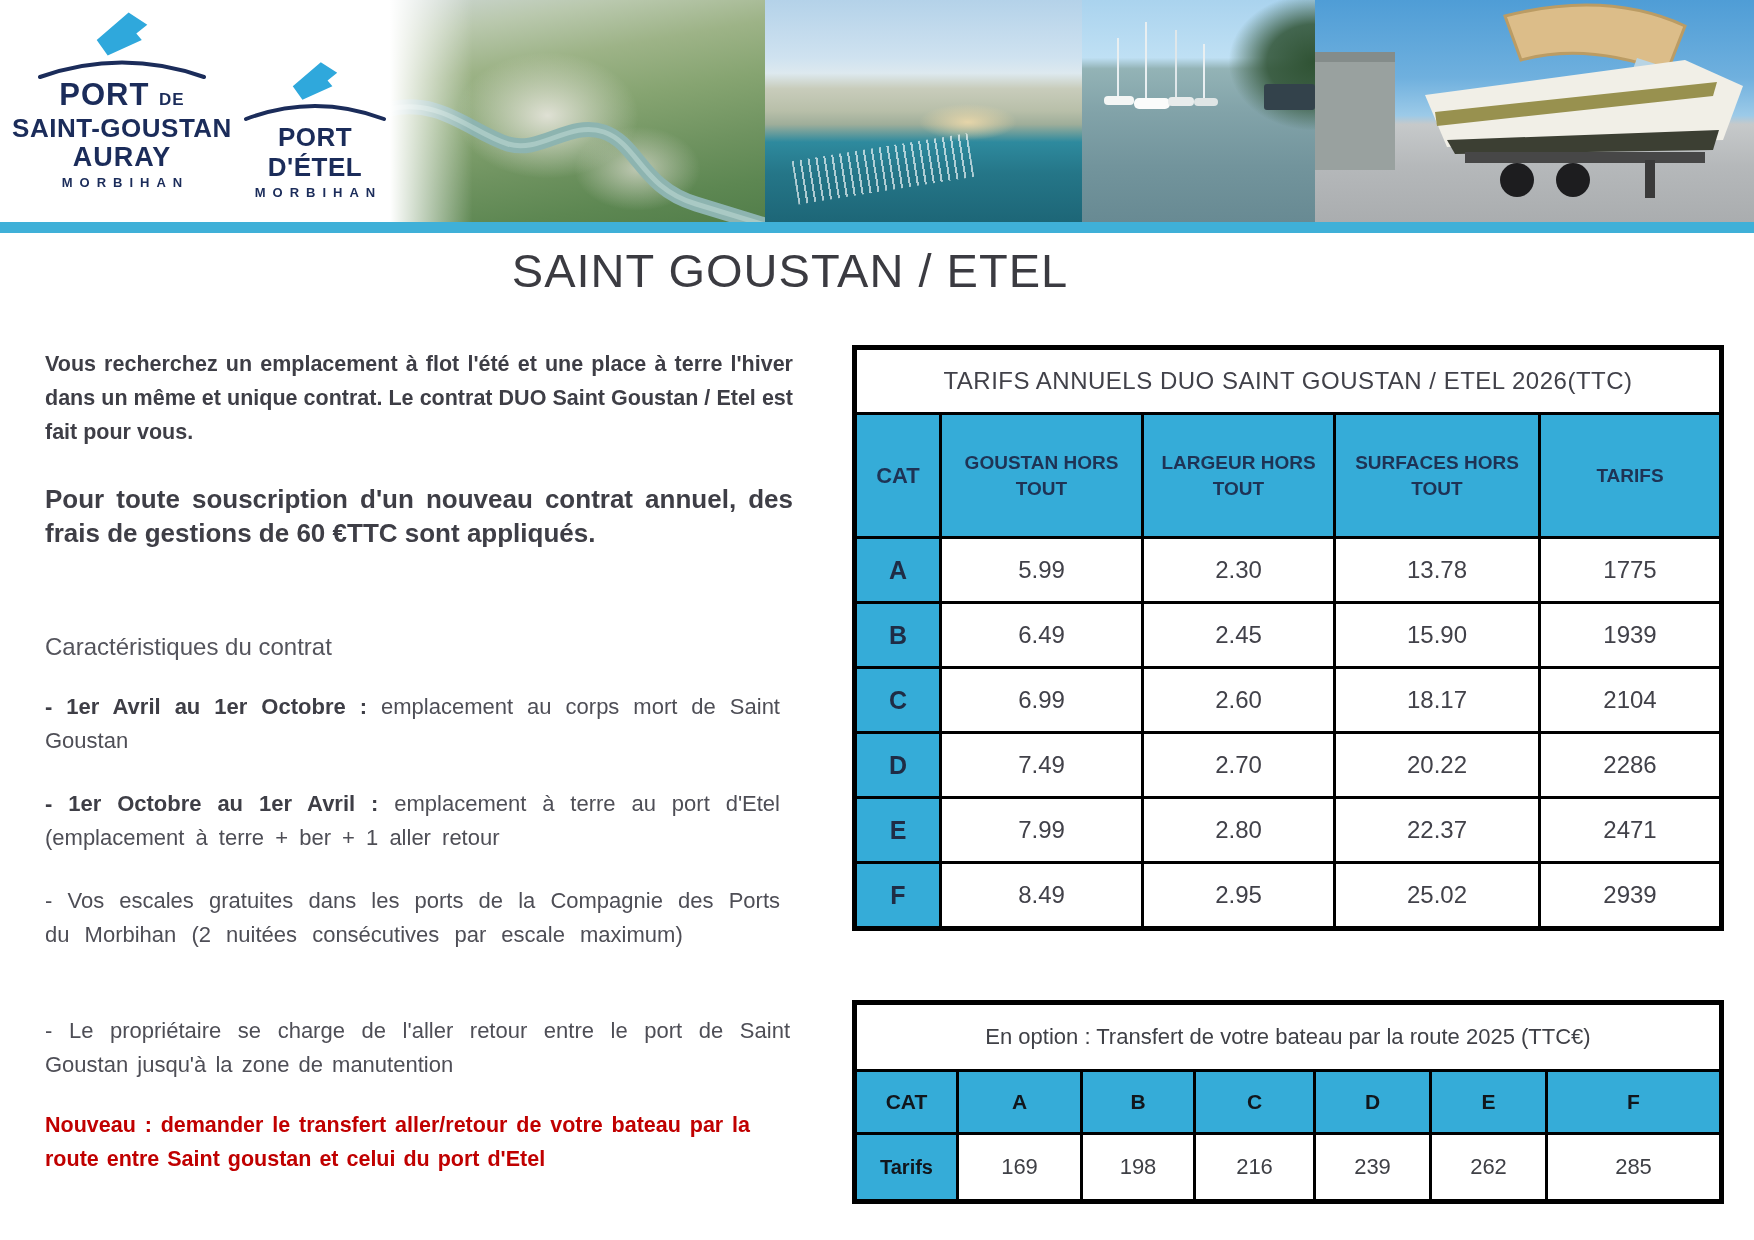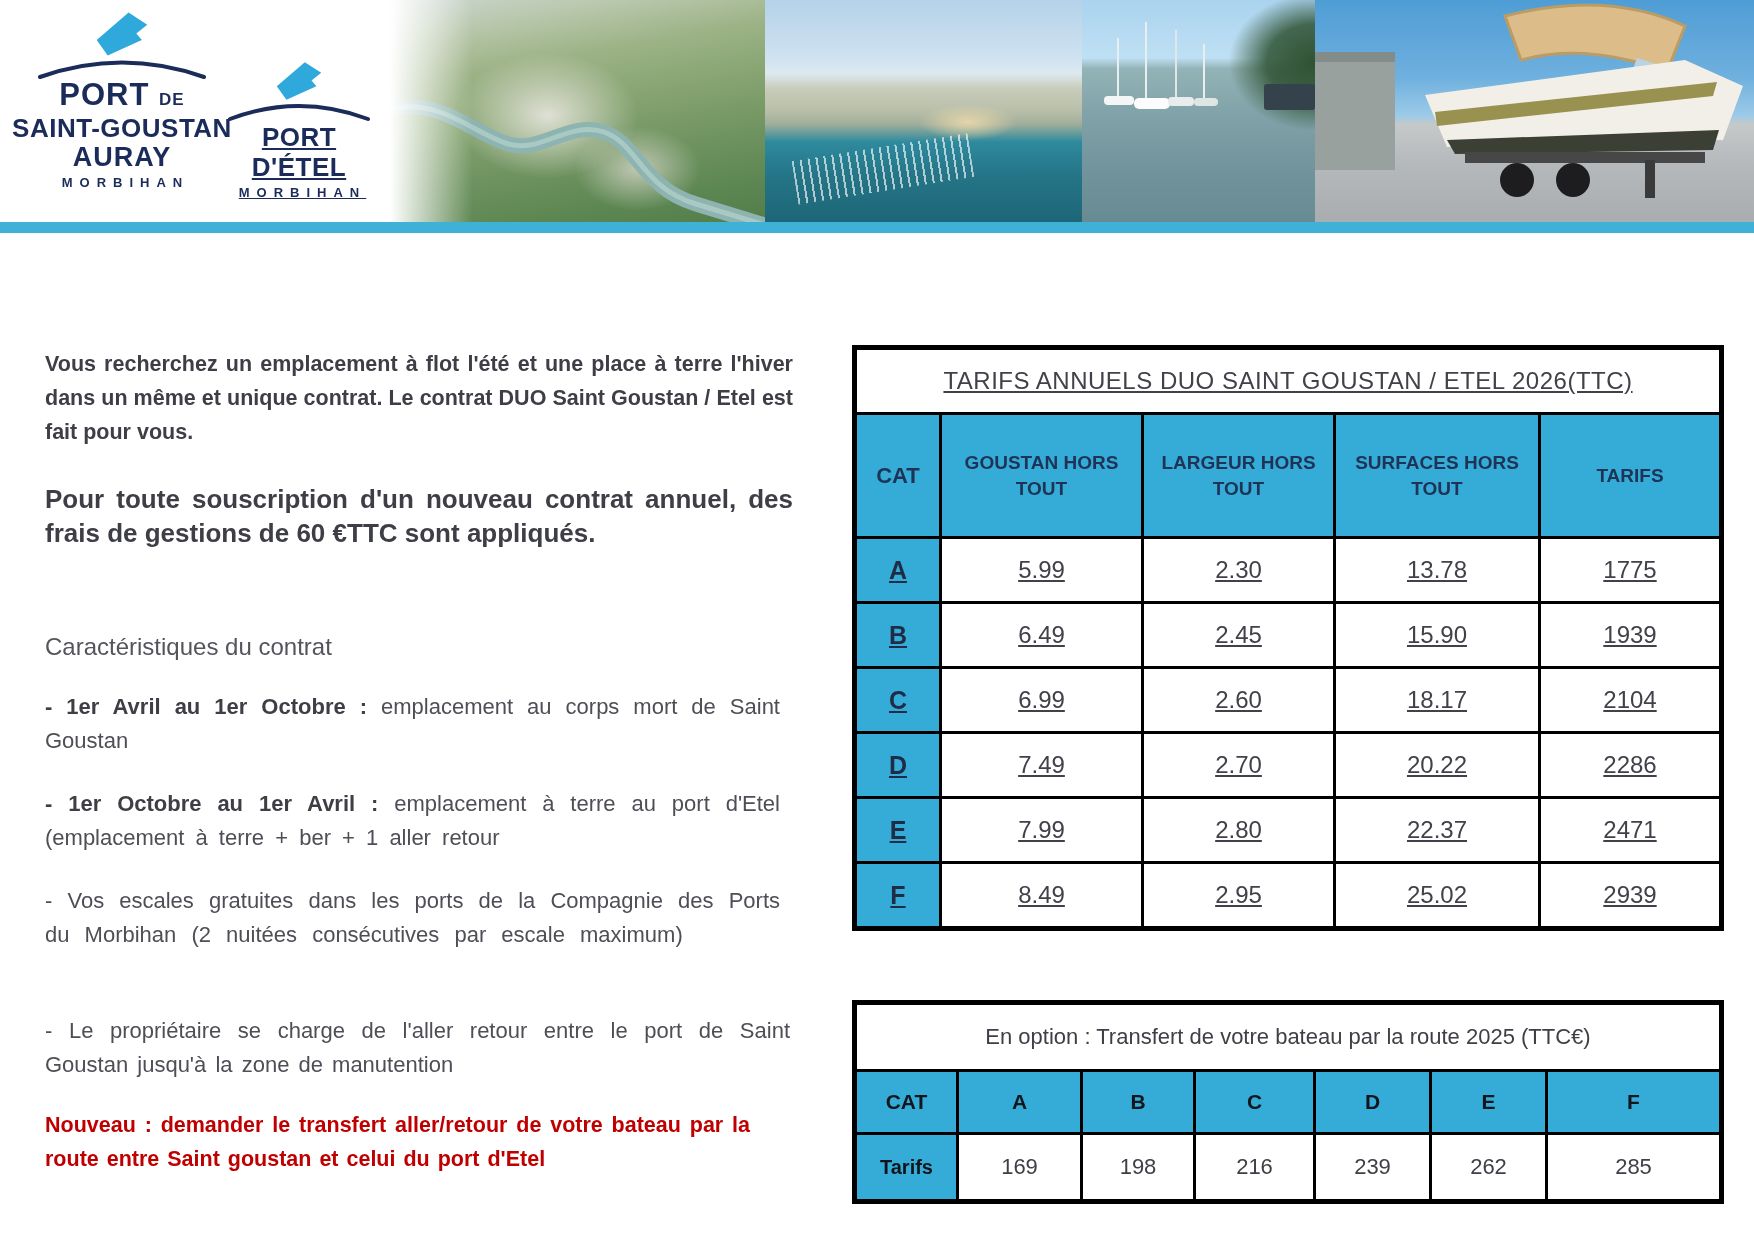--- a/index.html
+++ b/index.html
@@ -3,21 +3,21 @@
 <meta charset="utf-8">
 <style>
   html,body{margin:0;padding:0;background:#fff;}
   .page{position:relative;width:1754px;height:1240px;background:#fff;overflow:hidden;
         font-family:"Liberation Sans",sans-serif;color:#3f4046;}
 
   
   .header{position:absolute;top:0;left:0;width:1437px;height:222px;background:#fff;}
   .logo{position:absolute;text-align:center;color:#1b2c5a;}
   .logo-sg{left:12px;top:8px;width:220px;}
-  .logo-etel{left:216px;top:58px;width:166px;text-decoration:underline;}
+  .logo-etel{left:232px;top:58px;width:166px;}
   .flag{display:block;margin:0 auto -4px auto;}
   .arc{display:block;margin:0 auto;}
   .lg-port{font-size:31px;font-weight:bold;letter-spacing:1px;line-height:30px;}
   .lg-de{font-size:17px;font-weight:bold;}
   .lg-name{font-size:26px;font-weight:bold;line-height:27px;letter-spacing:.5px;}
   .lg-city{font-size:27px;font-weight:bold;line-height:30px;letter-spacing:1px;}
   .lg-region{font-size:13px;font-weight:bold;letter-spacing:7px;line-height:22px;margin-left:7px;}
   .lg-etel-name{font-size:26px;font-weight:bold;line-height:30px;letter-spacing:.5px;}
 
   .photos{position:absolute;left:390px;top:0;height:222px;display:flex;}
@@ -63,21 +63,21 @@
   
   table{border-collapse:collapse;table-layout:fixed;background:#fff;}
   .main-table{position:absolute;left:852px;top:345px;width:872px;border:5px solid #000;}
   .option-table{position:absolute;left:852px;top:1000px;width:872px;border:5px solid #000;}
   td,th{border:3px solid #000;text-align:center;vertical-align:middle;padding:0 10px;overflow:hidden;}
   .tbl-title{height:74px;font-size:26px;color:#3a3a40;letter-spacing:.5px;font-weight:400;}
   .opt-title{height:62px;font-size:25px;color:#26262c;letter-spacing:0;font-weight:400;}
   .blue{background:#35acd8;}
   .main-table th{height:121px;font-size:19px;font-weight:bold;color:#1e3355;line-height:26px;}
   .main-table th.cat-h{font-size:22px;}
-  .main-table td{height:62px;font-size:24px;color:#414149;font-weight:400;text-decoration:underline;}
+  .main-table td{height:62px;font-size:24px;color:#414149;font-weight:400;}
   .main-table td.cat{font-size:25px;font-weight:bold;color:#1f2c45;}
   .option-table th{height:60px;font-size:21px;font-weight:bold;color:#11161c;}
   .option-table td{height:64px;font-size:22px;color:#3f4046;}
   .option-table td.rowlabel{font-size:20px;font-weight:bold;color:#11161c;}
 </style>
 </head>
 <body>
 
 <div class="page">
 
@@ -141,20 +141,21 @@
           <circle cx="202" cy="180" r="17" fill="#1d1d1f"></circle>
           <circle cx="258" cy="180" r="17" fill="#1d1d1f"></circle>
           <rect x="330" y="160" width="10" height="38" fill="#3a3a3a"></rect>
         </svg>
       </div>
     </div>
   </div>
 
   <div class="teal-bar"></div>
 
+  <h1 class="page-title">SAINT GOUSTAN / ETEL</h1>
 
   <div class="leftcol">
     <p class="p-bold">Vous recherchez un emplacement à flot l'été et une place à terre l'hiver dans un même et unique contrat. Le contrat DUO Saint Goustan / Etel est fait pour vous.</p>
     <p class="p-bold2">Pour toute souscription d'un nouveau contrat annuel, des frais de gestions de 60 €TTC sont appliqués.</p>
     <p class="sec-head">Caractéristiques du contrat</p>
     <p class="p-feat p-f1"><b>- 1er Avril au 1er Octobre : </b><span>emplacement au corps mort de Saint Goustan</span></p>
     <p class="p-feat p-f2"><b>- 1er Octobre au 1er Avril : </b><span>emplacement à terre au port d'Etel (emplacement à terre + ber + 1 aller retour</span></p>
     <p class="p-feat p-f3">- Vos escales gratuites dans les ports de la Compagnie des Ports du Morbihan (2 nuitées consécutives par escale maximum)</p>
     <p class="p-feat p-f4">- Le propriétaire se charge de l'aller retour entre le port de Saint Goustan jusqu'à la zone de manutention</p>
     <p class="p-red">Nouveau : demander le transfert aller/retour de votre  bateau par la route entre Saint goustan et celui du port d'Etel</p>

